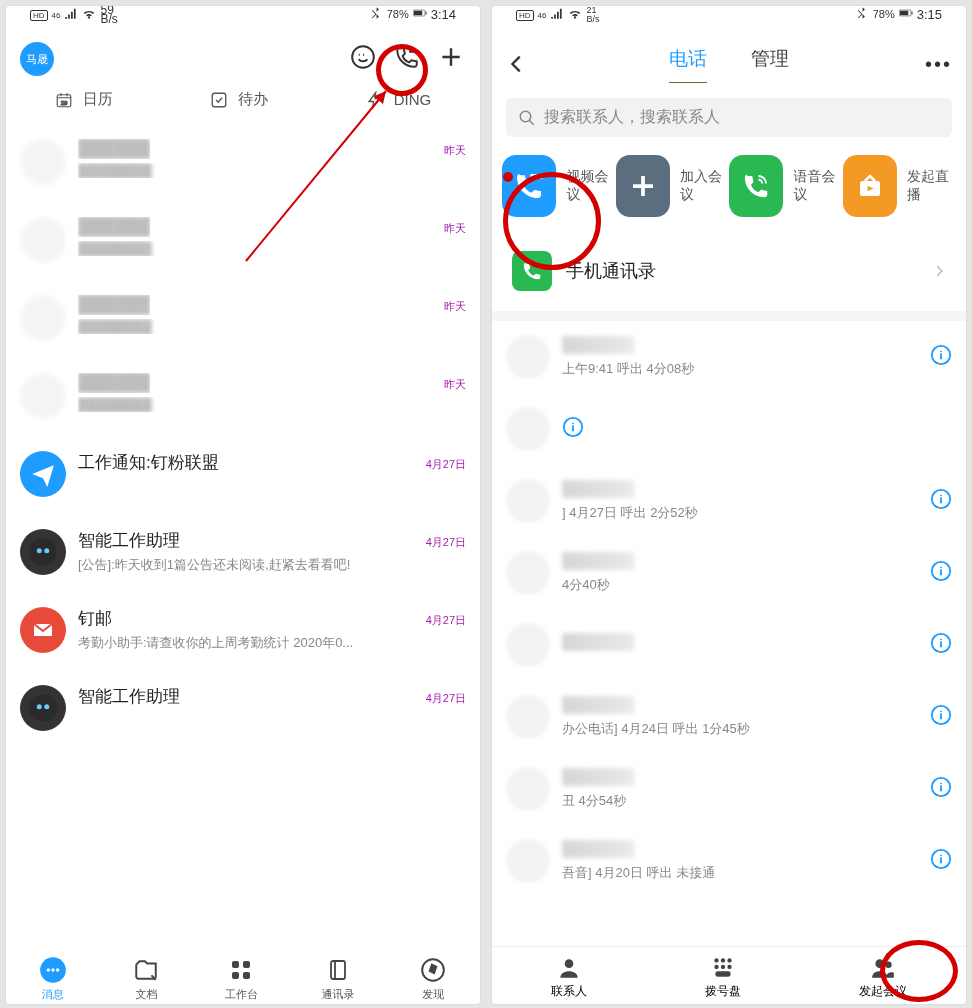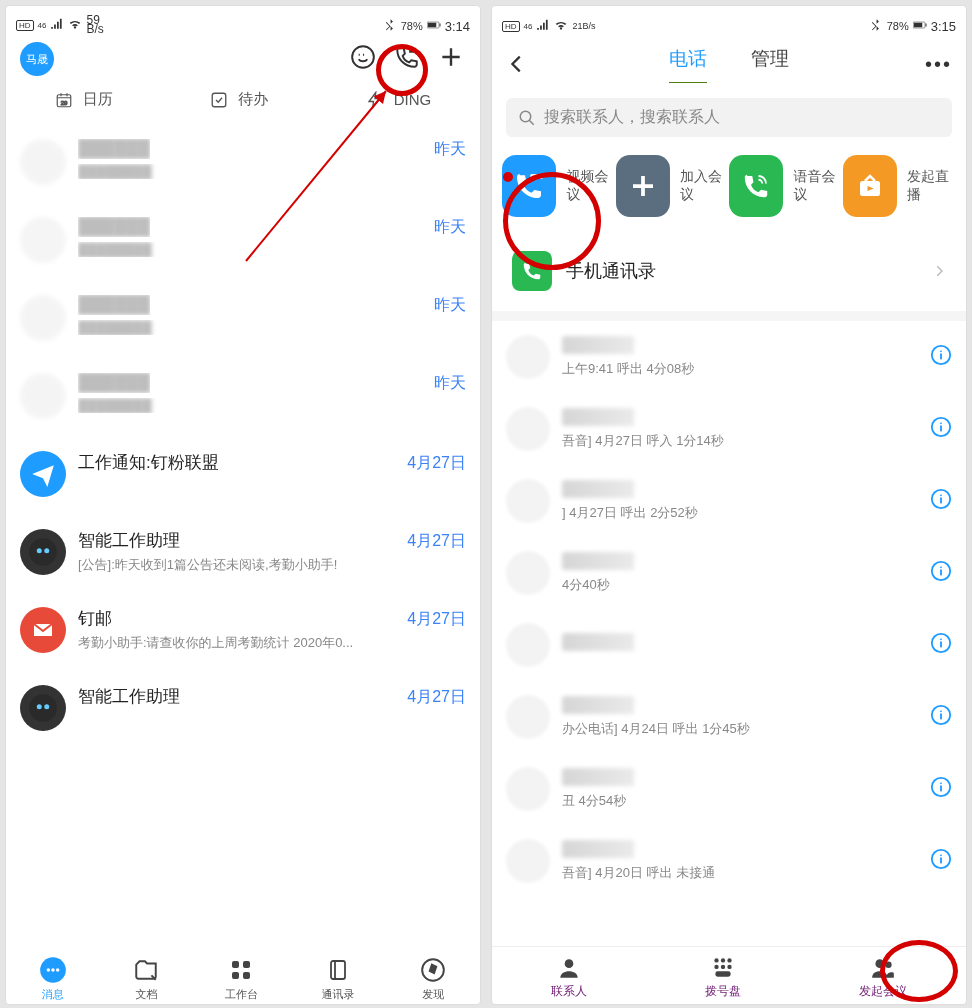--- a/index.html
+++ b/index.html
@@ -1,35 +1,35 @@
 <!DOCTYPE html>
 <html><head>
 <meta charset="utf-8">
 <style>
   html,body{margin:0;padding:0;font-family:-apple-system,"PingFang SC","Microsoft YaHei",sans-serif;background:#e5e5e5;}
   .wrap{display:flex;gap:10px;padding:5px;width:972px;height:1008px;box-sizing:border-box;}
   .phone{width:476px;height:998px;background:#fff;border:1px solid #ddd;border-radius:4px;display:flex;flex-direction:column;position:relative;overflow:hidden;}
-  .statusbar{display:flex;justify-content:space-between;align-items:flex-end;height:28px;padding:0 10px;font-size:11px;color:#333;}
+  .statusbar{display:flex;justify-content:space-between;align-items:flex-start;height:28px;padding:0 24px;font-size:11px;color:#333;}
   .sb-left,.sb-right{display:flex;align-items:center;gap:4px;}
   .sb-left svg,.sb-right svg{width:14px;height:14px;}
   
   .a-header{display:flex;align-items:flex-start;justify-content:space-between;padding:8px 14px 4px;}
   .avatar{width:34px;height:34px;border-radius:50%;background:#1e9cff;color:#fff;display:flex;align-items:center;justify-content:center;font-size:11px;}
   .a-icons{display:flex;align-items:center;gap:14px;}
   .a-icons .icon{width:30px;height:30px;display:flex;align-items:center;justify-content:center;}
   .circle-red{position:absolute;border:5px solid #d40000;border-radius:50%;pointer-events:none;}
   .a-tabs{display:flex;justify-content:space-around;padding:10px 0 14px;color:#555;font-size:15px;}
   .a-tabs .t{display:flex;align-items:center;gap:10px;}
   .chatlist{flex:1;overflow:hidden;padding:0 14px;}
   .chat{display:flex;align-items:flex-start;padding:16px 0;border-bottom:0;}
   .chat .av{width:46px;height:46px;border-radius:50%;background:#eee;flex:none;margin-right:12px;display:flex;align-items:center;justify-content:center;}
   .chat .body{flex:1;min-width:0;}
   .chat .row1{display:flex;justify-content:space-between;align-items:baseline;}
   .chat .title{font-size:17px;color:#222;white-space:nowrap;overflow:hidden;text-overflow:ellipsis;}
-  .chat .time{font-size:16px;color:#3b82f6;flex:none;margin-left:8px;}
+  .chat .time{font-size:11px;color:#a21caf;flex:none;margin-left:8px;}
   .chat .sub{font-size:13px;color:#888;margin-top:4px;white-space:nowrap;overflow:hidden;text-overflow:ellipsis;}
   .bottomnav{display:flex;justify-content:space-around;align-items:center;padding:6px 0 2px;border-top:1px solid #fff;}
   .bn-item{display:flex;flex-direction:column;align-items:center;gap:2px;font-size:11px;color:#555;}
   .bn-item.active{color:#1e9cff;}
   .bn-item .ic{width:30px;height:30px;display:flex;align-items:center;justify-content:center;}
   .arrow{position:absolute;pointer-events:none;}
   
   .b-header{display:flex;align-items:center;justify-content:space-between;padding:6px 14px 0;height:48px;}
   .b-header .back{width:40px;display:flex;align-items:center;}
   .b-header .tabs{display:flex;gap:44px;font-size:19px;color:#444;}
@@ -44,21 +44,21 @@
   .contactrow .cb{width:40px;height:40px;border-radius:8px;background:#29b851;display:flex;align-items:center;justify-content:center;}
   .hr{height:10px;background:#f5f5f5;margin-top:6px;}
   .callog{padding:0 14px;flex:1;overflow:hidden;}
   .call{display:flex;align-items:center;padding:14px 0;gap:12px;}
   .call .av{width:44px;height:44px;border-radius:50%;background:#eee;flex:none;filter:blur(1.5px);opacity:.7;}
   .call .cb2{flex:1;min-width:0;}
   .call .cname{font-size:16px;color:#222;filter:blur(2px);opacity:.6;height:18px;background:linear-gradient(90deg,#bbb 0,#ddd 60%,#fff 60%);border-radius:3px;margin-bottom:6px;width:120px;}
   .call .cmeta{font-size:13px;color:#888;}
   .call .info{color:#1e9cff;flex:none;}
   .b-bottom{display:flex;justify-content:space-around;align-items:center;padding:8px 0 4px;border-top:1px solid #eee;}
-  .b-bn{display:flex;flex-direction:column;align-items:center;gap:2px;font-size:12px;color:#701a75;}
+  .b-bn{display:flex;flex-direction:column;align-items:center;gap:2px;font-size:12px;color:#000000;}
   .b-bn .ic{width:30px;height:26px;display:flex;align-items:center;justify-content:center;}
   .blurtxt{filter:blur(2px);opacity:.55;color:#888;}
 </style>
 </head>
 <body>
 
 <div class="wrap">
 
 <div class="phone">
 
@@ -218,21 +218,21 @@
               <circle cx="12" cy="12" r="11" fill="#2a2a2a"></circle>
               <circle cx="9" cy="11" r="2" fill="#6cf"></circle>
               <circle cx="15" cy="11" r="2" fill="#6cf"></circle>
             </svg>
           </div>
           <div class="body">
             <div class="row1">
               <div class="title">智能工作助理</div>
               <div class="time">4月27日</div>
             </div>
-            <div class="sub">[公告]:昨天收到1篇公告还未阅读,考勤小助手!</div>
+            <div class="sub">[公告]:昨天收到1篇公告还未阅读,赶紧去看看吧!</div>
           </div>
         </div>
         <div class="chat">
           <div class="av" style="background: rgb(232, 74, 58);">
             <svg width="24" height="24" viewBox="0 0 24 24" fill="#fff">
               <path d="M3 6h18v12H3z" fill="#fff"></path>
               <path d="M3 6l9 7 9-7" fill="none" stroke="#e84a3a" stroke-width="2"></path>
             </svg>
           </div>
           <div class="body">
@@ -319,21 +319,21 @@
   <div class="statusbar">
     <div class="sb-left">
       <span style="border:1px solid #333;border-radius:2px;padding:0 2px;font-size:8px;">HD</span>
       <span style="font-size:8px;">46</span>
       <span><svg viewBox="0 0 24 24" fill="#333">
               <path d="M2 20h3v-3H2zM7 20h3v-7H7zM12 20h3V8h-3zM17 20h3V3h-3z"></path>
             </svg></span>
       <span><svg viewBox="0 0 24 24" fill="#333">
               <path d="M12 20a2 2 0 100-4 2 2 0 000 4zm-5-6a8 8 0 0110 0l-2 2a5 5 0 00-6 0zm-4-4a14 14 0 0118 0l-2 2a11 11 0 00-14 0z"></path>
             </svg></span>
-      <span style="display:flex;line-height:9px;font-size:9px;">
+      <span style="display:flex;flex-direction:column;line-height:9px;font-size:9px;">
         <span>21</span>
         <span>B/s</span>
       </span>
     </div>
     <div class="sb-right">
       <span><svg viewBox="0 0 24 24" fill="#333" width="12" height="12">
               <path d="M13 2v8l4-4-4-4zm0 20l4-4-4-4v8zM5 8l6 6-6 6 1 1 7-7-7-7z"></path>
             </svg></span>
       <span>78%</span>
       <span><svg viewBox="0 0 28 14" width="24" height="12">
@@ -430,24 +430,20 @@
             <div class="cname"></div>
             <div class="cmeta">上午9:41 呼出 4分08秒</div>
           </div>
           <div class="info"><svg width="22" height="22" viewBox="0 0 24 24" fill="none" stroke="#1e9cff" stroke-width="2">
               <circle cx="12" cy="12" r="10"></circle>
               <path d="M12 8h0M12 11v5" stroke-linecap="round"></path>
             </svg></div>
         </div>
         <div class="call">
           <div class="av"></div>
-          <div class="cb2">
-            <div class="cname"></div>
-            <div class="cmeta">吾音] 4月27日 呼入 1分14秒</div>
-          </div>
           <div class="info"><svg width="22" height="22" viewBox="0 0 24 24" fill="none" stroke="#1e9cff" stroke-width="2">
               <circle cx="12" cy="12" r="10"></circle>
               <path d="M12 8h0M12 11v5" stroke-linecap="round"></path>
             </svg></div>
         </div>
         <div class="call">
           <div class="av"></div>
           <div class="cb2">
             <div class="cname"></div>
             <div class="cmeta">] 4月27日 呼出 2分52秒</div>

